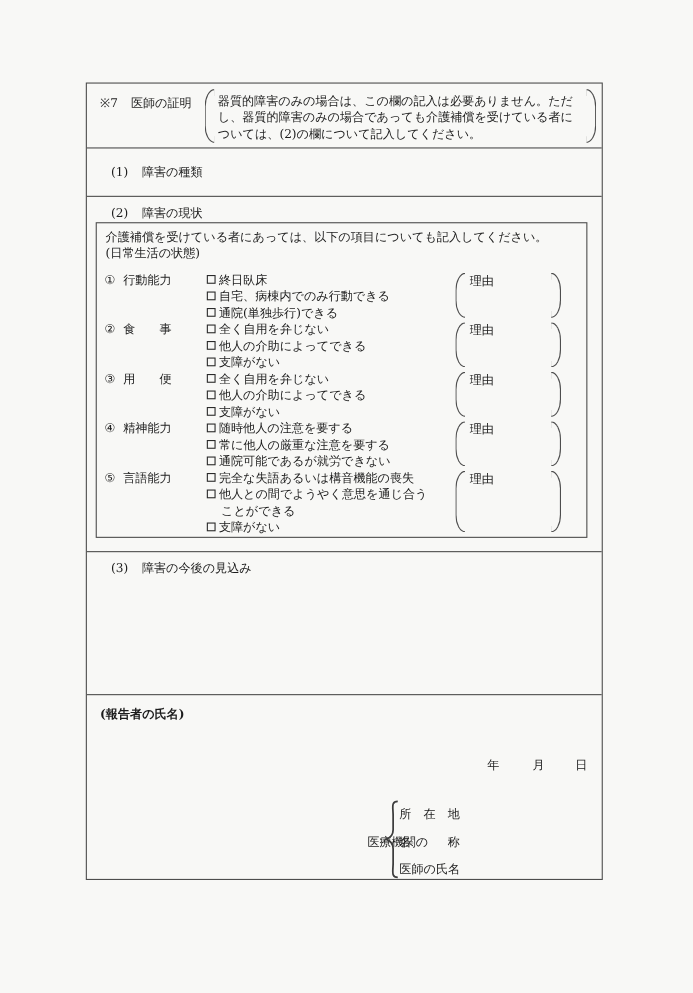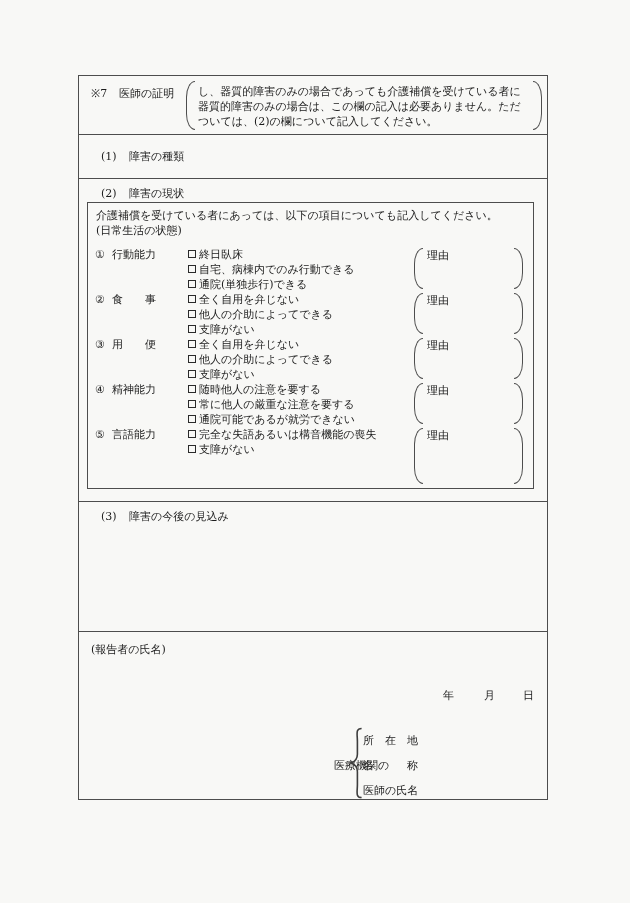--- a/index.html
+++ b/index.html
@@ -37,43 +37,43 @@
   
   .inner-box { position:absolute; left:8px; top:23px; width:447px; height:287px;
                border:1px solid #4d4d4d; }
   .item { position:absolute; left:0; right:0; }
   .i-num   { position:absolute; left:7px;  top:0; }
   .i-label { position:absolute; left:24px; top:0; }
   .i-opts  { position:absolute; left:100px; top:0; width:208px; white-space:normal; }
   .opt { padding-left:13px; text-indent:-13px; }
   .cb { display:inline-block; width:8px; height:8px; border:1px solid #2a2a2a;
         margin-right:3px; background:transparent; }
-  .i-reason { position:absolute; left:326px; width:109px; top:1px; bottom:3px; }
+  .i-reason { position:absolute; left:326px; width:96px; top:1px; bottom:3px; }
   .r-label { position:absolute; left:13px; top:0; }
 
   
   .dotline { display:inline-block; width:112px; height:12px;
              border-bottom:1px dotted #444; vertical-align:baseline; }
   .fillrow { position:absolute; left:12px; top:29px; white-space:nowrap; }
   .org-brace { position:absolute; left:270px; top:95px; width:14px; height:72px; }
 </style>
 </head>
 <body>
 
 <div class="sheet">
 
   <div class="row r1">
     <span class="abs" style="left:12px; top:10px;">※7</span>
     <span class="abs" style="left:40px; top:10px;">医師の証明</span>
     <div class="note-block">
       <span class="paren paren-l"></span>
       <span class="paren paren-r"></span>
       <div class="note-text">
+        <div>器質的障害のみの場合は、この欄の記入は必要ありません。ただ</div>
         <div>し、器質的障害のみの場合であっても介護補償を受けている者に</div>
-        <div>器質的障害のみの場合は、この欄の記入は必要ありません。ただ</div>
         <div>ついては、(2)の欄について記入してください。</div>
       </div>
     </div>
   </div>
 
   <div class="row r2">
     <span class="abs" style="left:22px; top:14px;">(1)</span>
     <span class="abs" style="left:50px; top:14px;">障害の種類</span>
   </div>
 
@@ -143,38 +143,39 @@
           <span class="paren paren-r"></span>
           <span class="r-label">理由</span>
         </div>
       </div>
 
       <div class="item" style="top:224px; height:60px;">
         <span class="i-num">⑤</span>
         <span class="i-label">言語能力</span>
         <div class="i-opts">
           <div class="opt"><span class="cb"></span><span>完全な失語あるいは構音機能の喪失</span></div>
+          <div class="opt"><span class="cb"></span><span>他人との間でようやく意思を通じ合うことができる</span></div>
           <div class="opt"><span class="cb"></span><span>支障がない</span></div>
         </div>
         <div class="i-reason">
           <span class="paren paren-l"></span>
           <span class="paren paren-r"></span>
           <span class="r-label">理由</span>
         </div>
       </div>
     </div>
   </div>
 
   <div class="row r4">
     <span class="abs" style="left:22px; top:7px;">(3)</span>
     <span class="abs" style="left:50px; top:7px;">障害の今後の見込み</span>
   </div>
 
   <div class="row r5">
-    <span class="abs" style="left:12px; top:10px;">(報告者の氏名)</span>
+    <span class="abs" style="left:12px; top:10px;font-weight:bold;">(報告者の氏名)</span>
 
 
     <span class="abs" style="left:364px; top:56px;">年</span>
     <span class="abs" style="left:405px; top:56px;">月</span>
     <span class="abs" style="left:444px; top:56px;">日</span>
 
     <span class="abs" style="left:207px; top:126px;margin-left:48px;">医療機関の</span>
 
     <svg class="org-brace" viewBox="0 0 20 100" preserveAspectRatio="none">
       <path d="M18 2 C9 2 12 10 12 20 L12 38 C12 46 6 49 3 50 C6 51 12 54 12 62 L12 80 C12 90 9 98 18 98" fill="none" stroke="#3d3d3d" stroke-width="1.6" vector-effect="non-scaling-stroke"></path>

